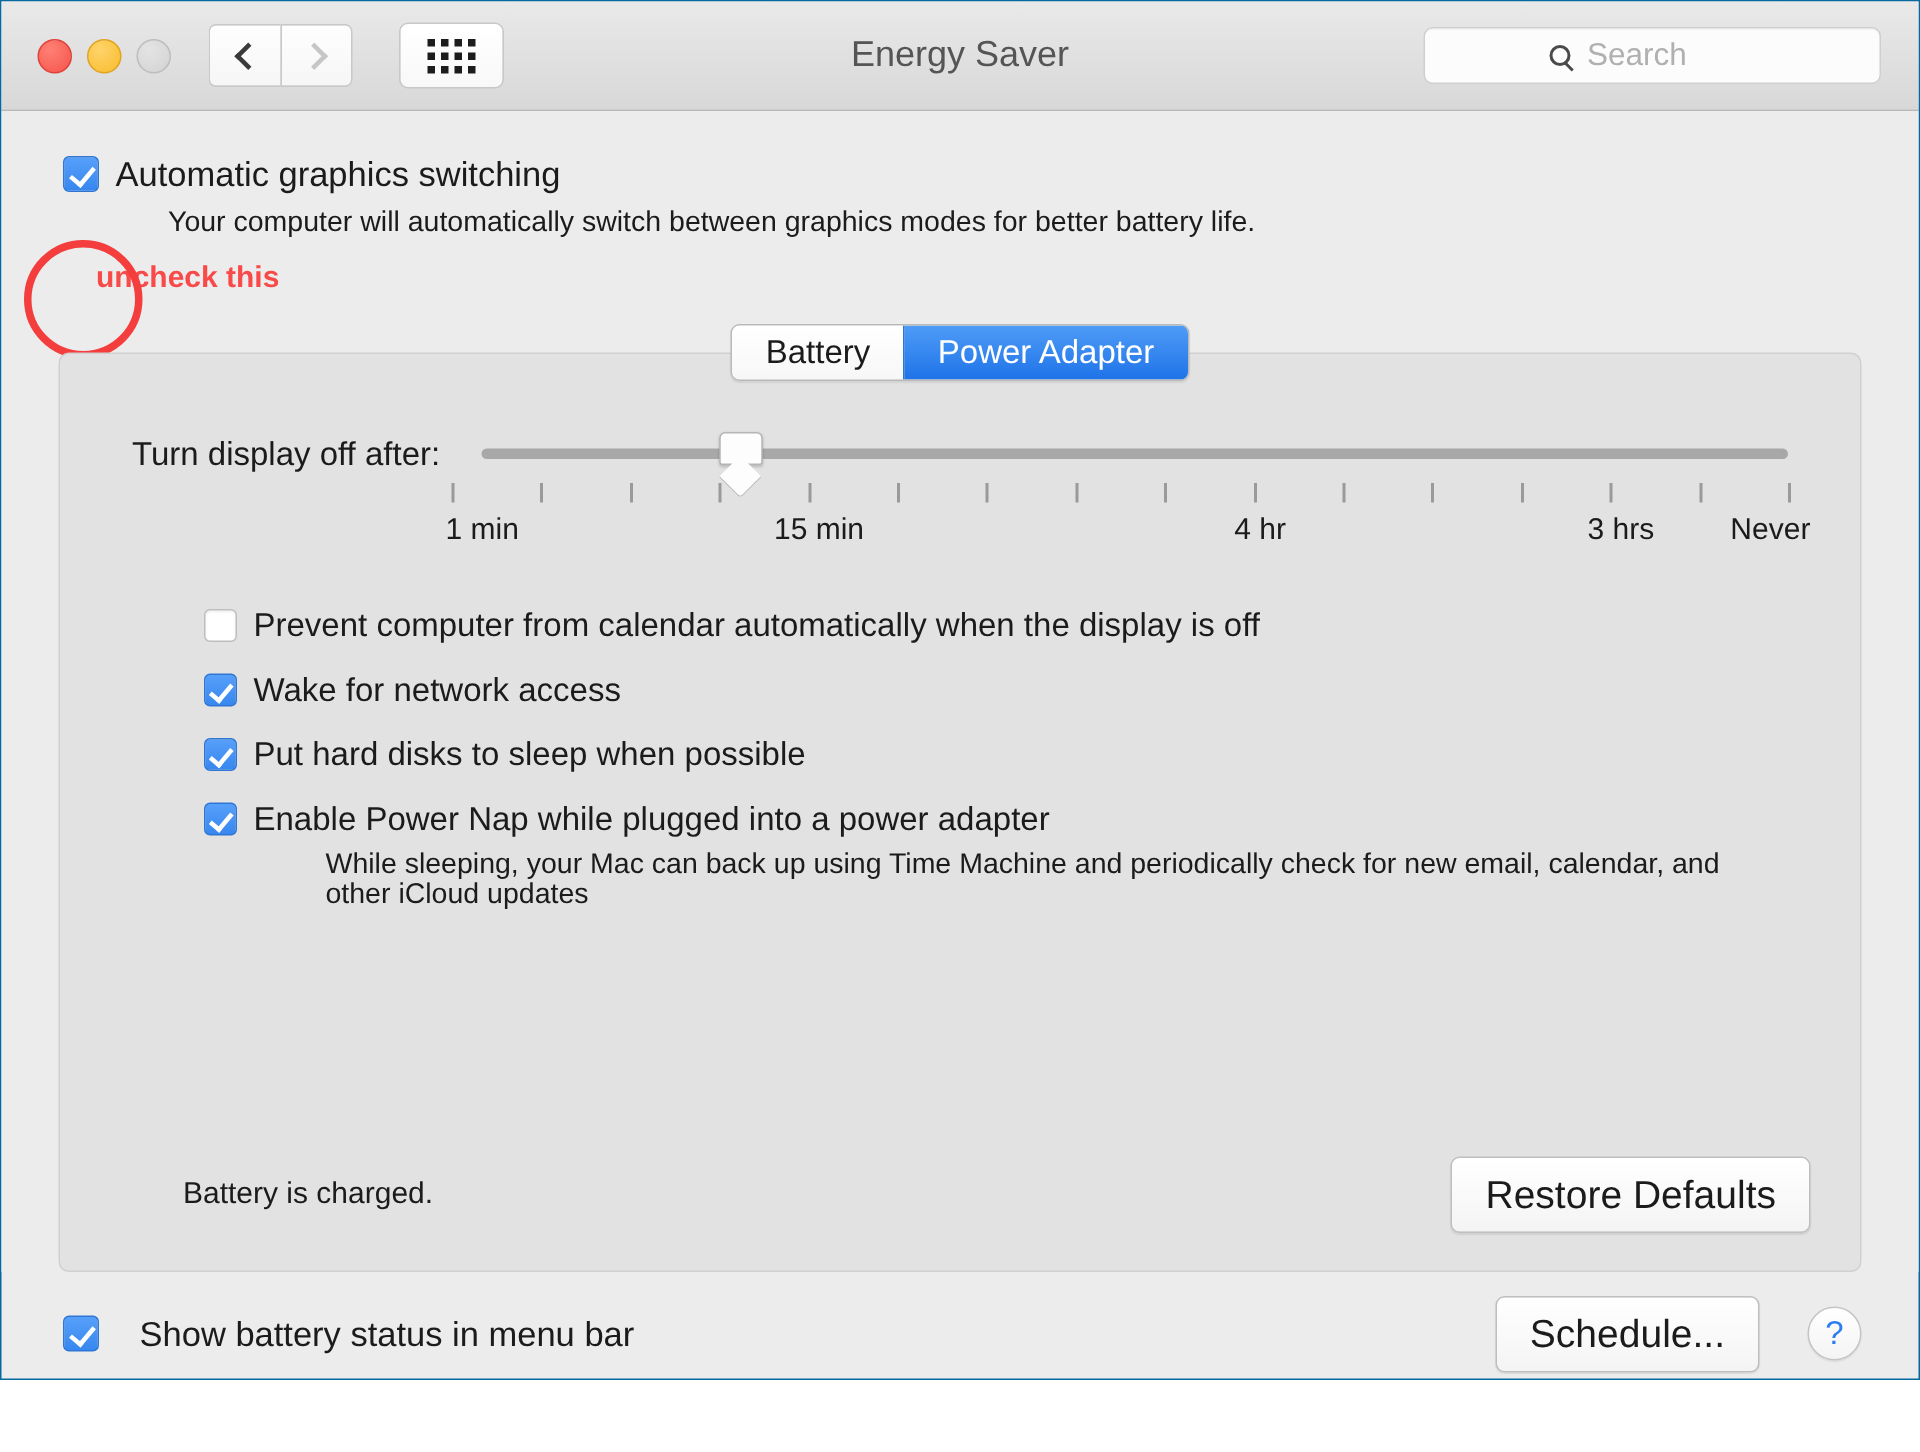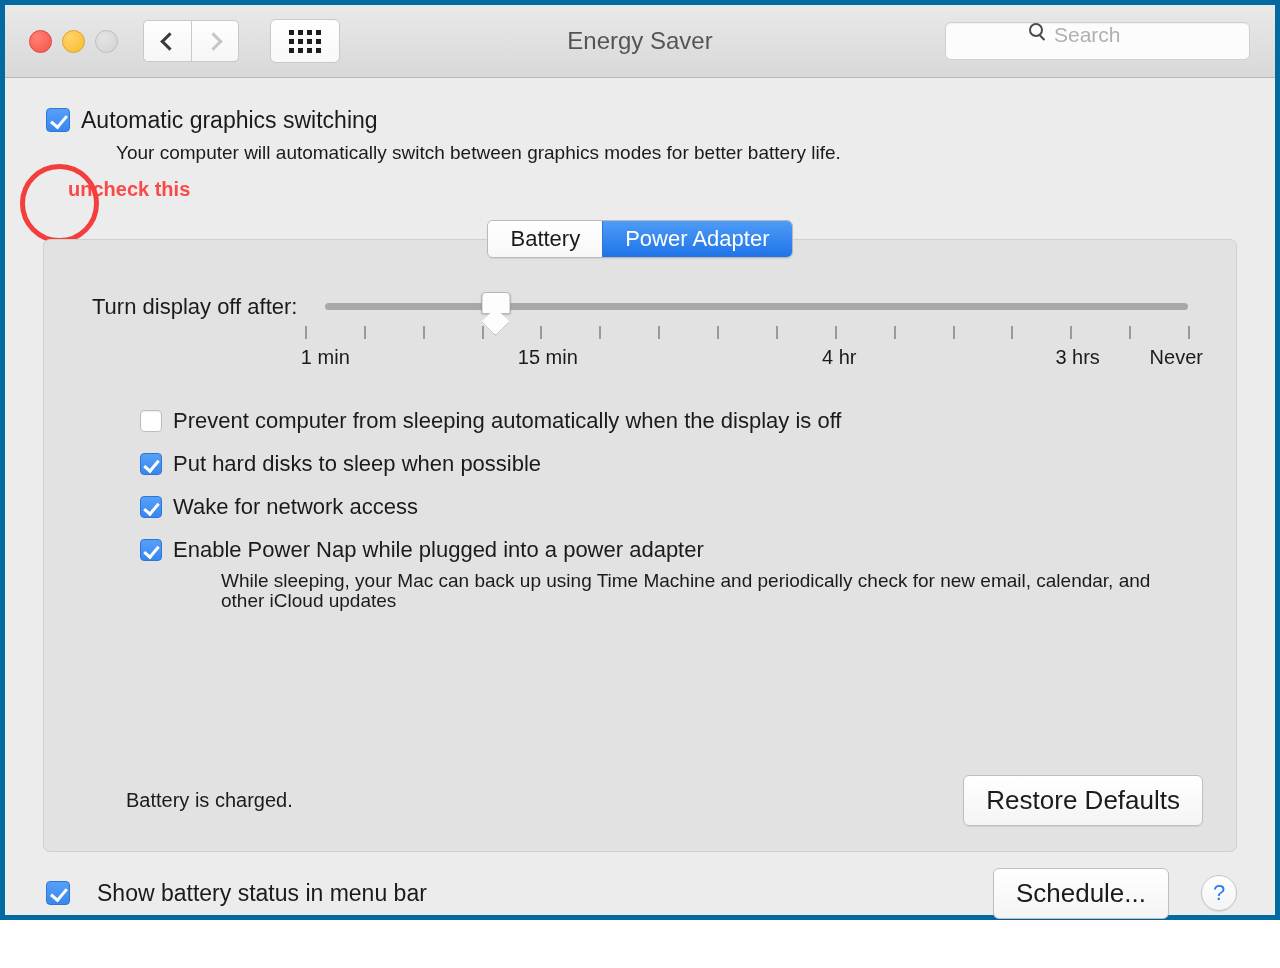--- a/index.html
+++ b/index.html
@@ -9,21 +9,21 @@
     height: 968px;
     overflow: hidden;
     font-family: "Liberation Sans", sans-serif;
   }
 
   .window {
     position: relative;
     width: 1280px;
     height: 920px;
     background: #ececec;
-    border: 5px solid #0369a1;
+    border: 1px solid #0369a1;
     display: flex;
     flex-direction: column;
   }
 
   
   .titlebar {
     position: relative;
     height: 73px;
     flex: 0 0 73px;
     background: linear-gradient(to bottom, #e9e9e9 0%, #d8d8d8 100%);
@@ -90,21 +90,21 @@
     pointer-events: none;
   }
 
   .searchbox {
     position: absolute;
     right: 25px;
     width: 305px; height: 38px;
     background: #fcfcfc;
     border: 1px solid #cfcfcf;
     border-radius: 6px;
-    display: flex; align-items: flex-start;
+    display: flex; align-items: center;
     box-shadow: inset 0 1px 1px rgba(0,0,0,0.045);
   }
   .search-icon {
     position: relative;
     margin-left: 83px;
     width: 14px; height: 14px;
     border: 2px solid #4a4a4a;
     border-radius: 50%;
   }
   .search-icon::after {
@@ -494,32 +494,32 @@
           <span style="left: 2.3%;">1 min</span>
           <span style="left: 27.5%;">15 min</span>
           <span style="left: 60.5%;">4 hr</span>
           <span style="left: 87.5%;">3 hrs</span>
           <span style="left: 100%; transform: translateX(-72%);">Never</span>
         </div>
 
       <div class="opts" id="options-list">
           <div class="opt-row">
             <div class="cb small off"></div>
-            <div class="opt-label">Prevent computer from sleeping automatically when the display is off</div>
+            <div class="opt-label">Prevent computer from calendar automatically when the display is off</div>
+          </div>
+          <div class="opt-row">
+            <div class="cb small on"></div>
+            <div class="opt-label">Wake for network access</div>
           </div>
           <div class="opt-row">
             <div class="cb small on"></div>
             <div class="opt-label">Put hard disks to sleep when possible</div>
           </div>
           <div class="opt-row">
             <div class="cb small on"></div>
-            <div class="opt-label">Wake for network access</div>
-          </div>
-          <div class="opt-row">
-            <div class="cb small on"></div>
             <div class="opt-label">Enable Power Nap while plugged into a power adapter</div>
           </div>
           <div class="opt-desc">While sleeping, your Mac can back up using Time Machine and periodically check for new email, calendar, and other iCloud updates</div>
         </div>
 
       <div class="panel-bottom">
         <div class="batt-status">Battery is charged.</div>
         <button class="btn">Restore Defaults</button>
       </div>
     </div>

